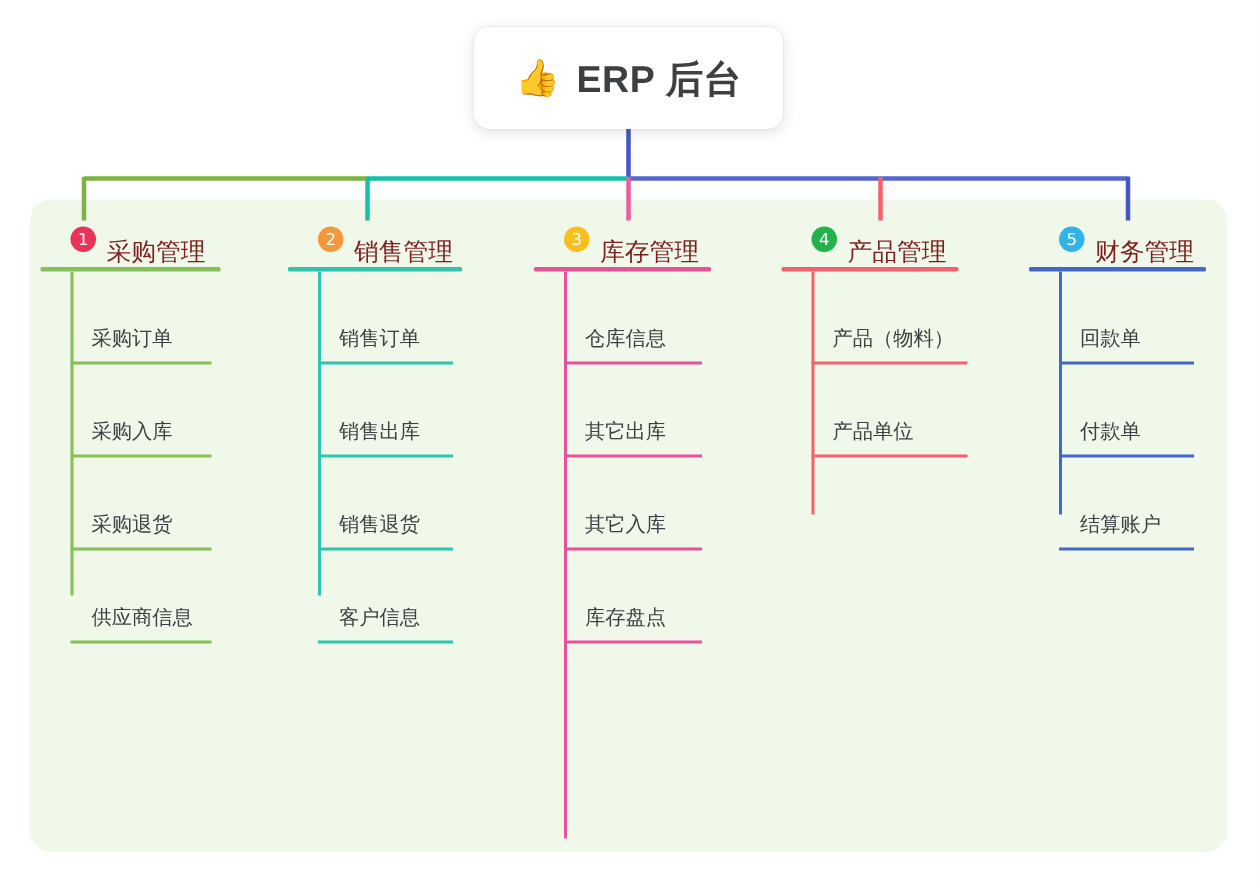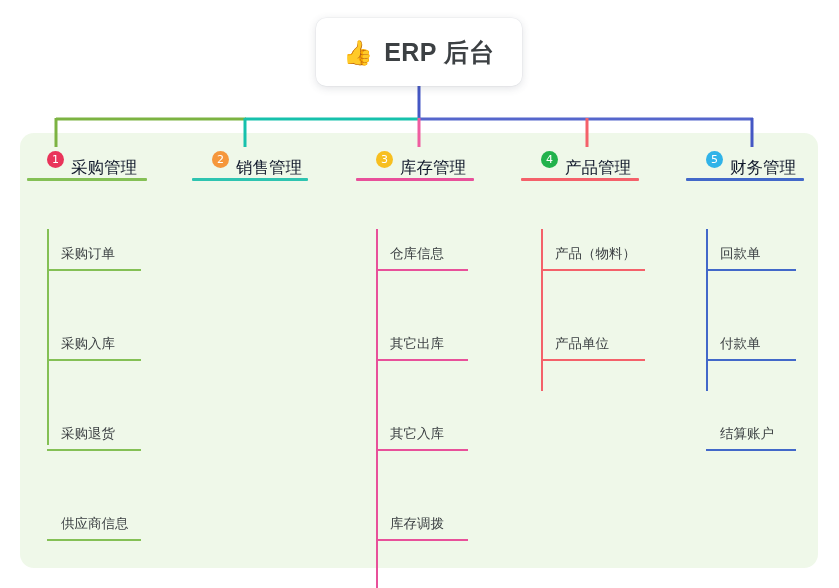--- a/index.html
+++ b/index.html
@@ -94,21 +94,21 @@
     border-radius: 50%;
     color: #ffffff;
     font-size: 11px;
     line-height: 17px;
     text-align: center;
     flex: 0 0 auto;
     font-family: "DejaVu Sans", sans-serif;
   }
   .col-title {
     font-size: 16.5px;
-    color: #0f172a;
+    color: #7f1d1d;
     white-space: nowrap;
     margin-top: 18px;
   }
   .head-rule {
     height: 3px;
     border-radius: 1px;
     margin-top: 6px;
   }
 
   .items {
@@ -116,22 +116,21 @@
     margin-top: 0;
   }
   .stem {
     position: absolute;
     left: 20px;
     top: 0;
     width: 2px;
   }
   .item {
     position: relative;
-    height: 42px;
-    margin-top: 48px;
+    height: 62px;
   }
   .item-label {
     position: absolute;
     left: 34px;
     bottom: 8px;
     font-size: 13.5px;
     color: #3c4043;
     white-space: nowrap;
   }
   .item-rule {
@@ -192,20 +191,39 @@
         </div>
       </div>
   </div>
 
   <div class="column" id="col-1" style="left:192px; width:126px;">
     <div class="col-head">
       <span class="badge" style="background: rgb(245, 151, 59);">2</span>
       <span class="col-title">销售管理</span>
     </div>
     <div class="head-rule" style="background: rgb(46, 196, 176); width: 116px;"></div>
+    <div class="items">
+      <div class="stem" style="background: rgb(46, 196, 176); height: 216px;"></div>
+    <div class="item">
+          <span class="item-label">销售订单</span>
+          <div class="item-rule" style="background: rgb(46, 196, 176); width: 90px;"></div>
+        </div>
+        <div class="item">
+          <span class="item-label">销售出库</span>
+          <div class="item-rule" style="background: rgb(46, 196, 176); width: 90px;"></div>
+        </div>
+        <div class="item">
+          <span class="item-label">销售退货</span>
+          <div class="item-rule" style="background: rgb(46, 196, 176); width: 90px;"></div>
+        </div>
+        <div class="item">
+          <span class="item-label">客户信息</span>
+          <div class="item-rule" style="background: rgb(46, 196, 176); width: 90px;"></div>
+        </div>
+      </div>
   </div>
 
   <div class="column" id="col-2" style="left:356px; width:130px;">
     <div class="col-head">
       <span class="badge" style="background: rgb(247, 191, 32);">3</span>
       <span class="col-title">库存管理</span>
     </div>
     <div class="head-rule" style="background: rgb(232, 80, 154); width: 118px;"></div>
     <div class="items">
       <div class="stem" style="background: rgb(232, 80, 154); height: 378px;"></div>
@@ -215,24 +233,20 @@
         </div>
         <div class="item">
           <span class="item-label">其它出库</span>
           <div class="item-rule" style="background: rgb(232, 80, 154); width: 92px;"></div>
         </div>
         <div class="item">
           <span class="item-label">其它入库</span>
           <div class="item-rule" style="background: rgb(232, 80, 154); width: 92px;"></div>
         </div>
         <div class="item">
-          <span class="item-label">库存调拨</span>
-          <div class="item-rule" style="background: rgb(232, 80, 154); width: 92px;"></div>
-        </div>
-        <div class="item">
           <span class="item-label">库存盘点</span>
           <div class="item-rule" style="background: rgb(232, 80, 154); width: 92px;"></div>
         </div>
       </div>
   </div>
 
   <div class="column" id="col-3" style="left:521px; width:132px;">
     <div class="col-head">
       <span class="badge" style="background: rgb(34, 178, 76);">4</span>
       <span class="col-title">产品管理</span>

